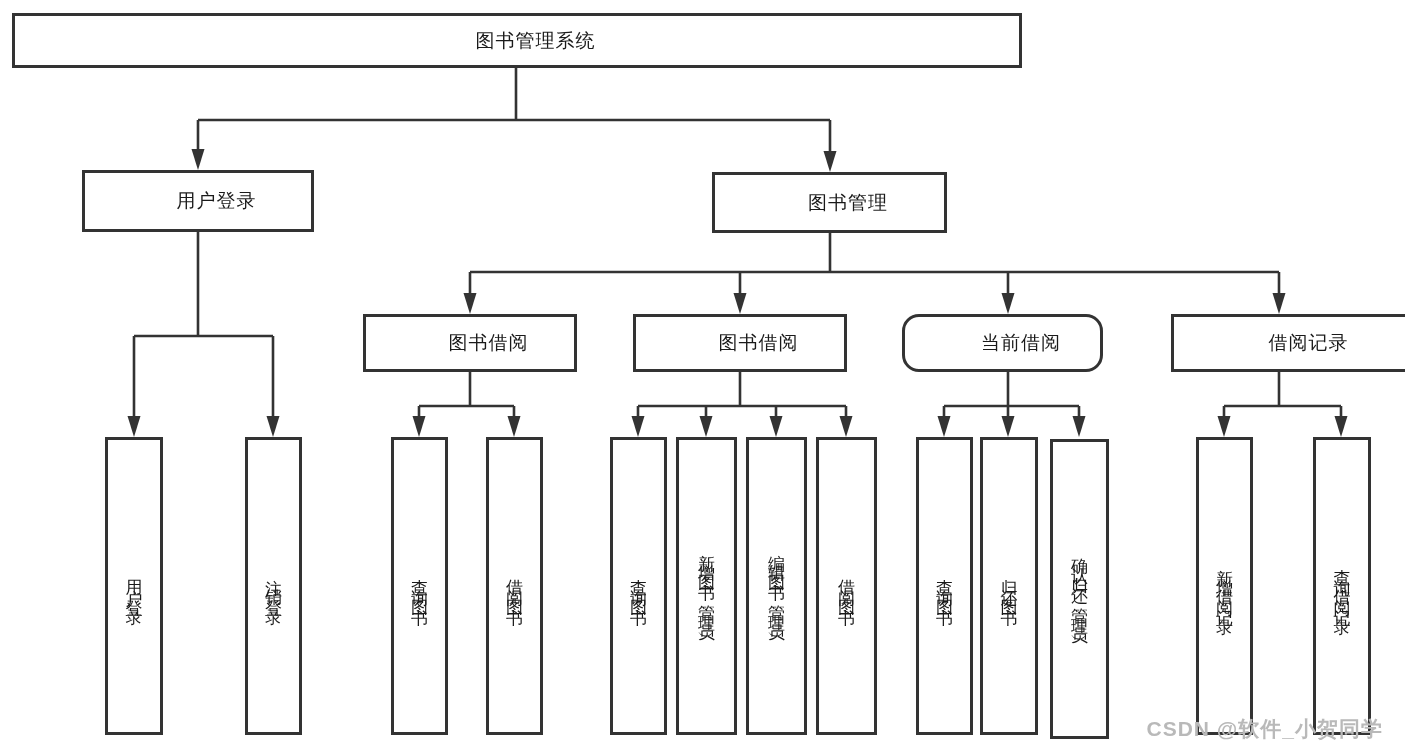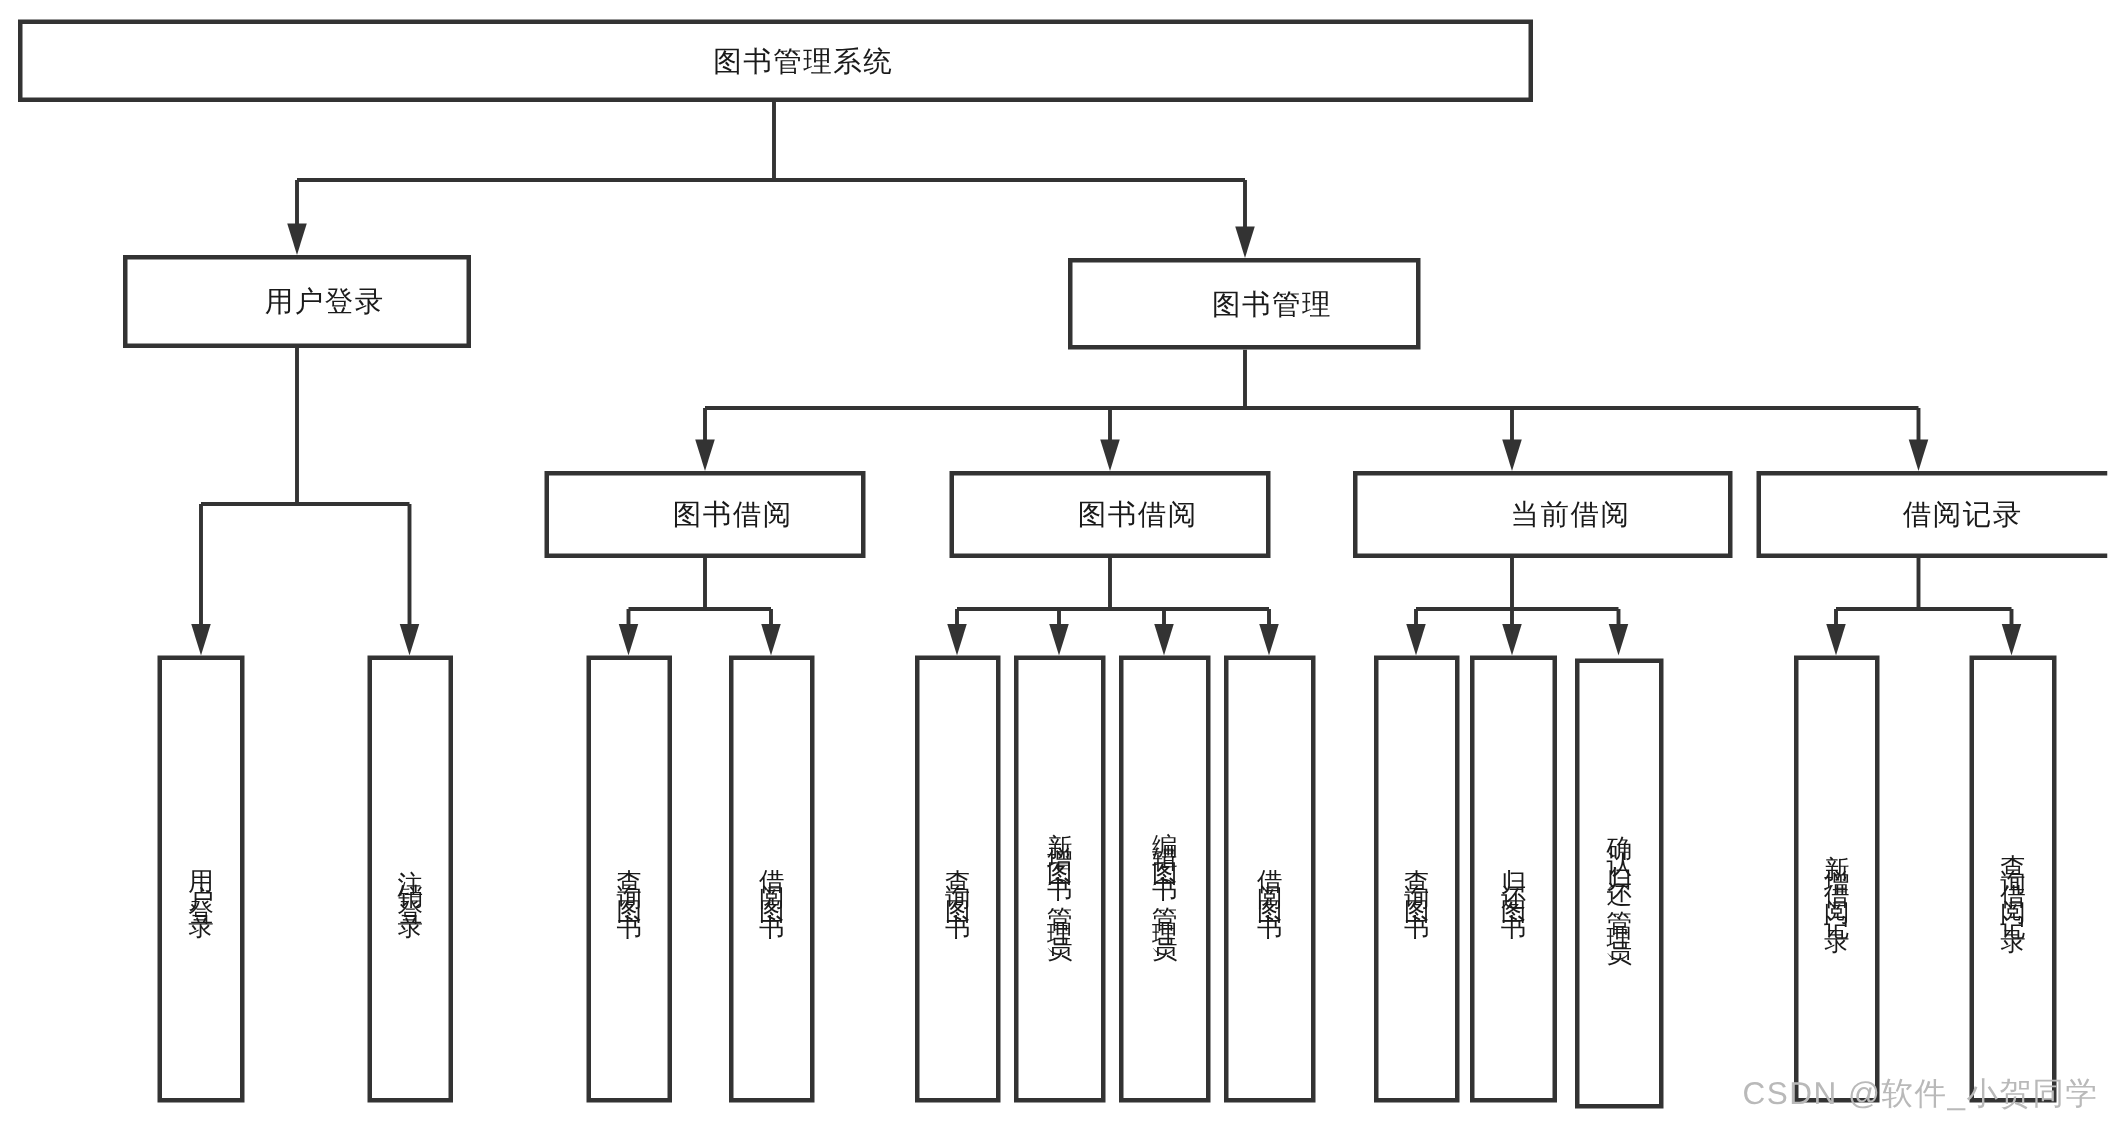--- a/index.html
+++ b/index.html
@@ -33,27 +33,28 @@
   .v-node .vtext {
     writing-mode: vertical-rl;
     text-orientation: mixed;
     font-size: 17px;
     letter-spacing: 10px;
     line-height: 1;
     white-space: nowrap;
   }
   .watermark {
     position: absolute;
-    right: 6px;
+    right: 22px;
     bottom: 4px;
     font-size: 21px;
     color: var(--watermark);
     letter-spacing: 1px;
     white-space: nowrap;
     z-index: 5;
+    font-weight: bold;
   }
   path.wire { stroke: var(--line); stroke-width: 2.6; fill: none; }
   polygon.arrow { fill: var(--line); stroke: none; }
 </style>
 </head>
 <body>
 
 <div class="canvas">
 
   <svg class="wires" viewBox="0 0 1405 747" xmlns="http://www.w3.org/2000/svg">
@@ -102,21 +103,21 @@
   <div class="node h-node" style="left:712px; top:172px; width:235px; height:61px;">
     <span>图书管理</span>
   </div>
 
   <div class="node h-node" style="left:363px; top:314px; width:214px; height:58px;">
     <span>图书借阅</span>
   </div>
   <div class="node h-node" style="left:633px; top:314px; width:214px; height:58px;">
     <span>图书借阅</span>
   </div>
-  <div class="node h-node" style="left:902px; top:314px; width:253px; height:58px;">
+  <div class="node h-node" style="left:902px; top:314px; width:201px; height:58px;border-radius:17px;">
     <span>当前借阅</span>
   </div>
   <div class="node h-node" style="left:1171px; top:314px; width:238px; height:58px;">
     <span>借阅记录</span>
   </div>
 
   <div class="node v-node" style="left:105px; top:437px; width:58px; height:298px;">
     <span class="vtext">用户登录</span>
   </div>
   <div class="node v-node" style="left:245px; top:437px; width:57px; height:298px;">

